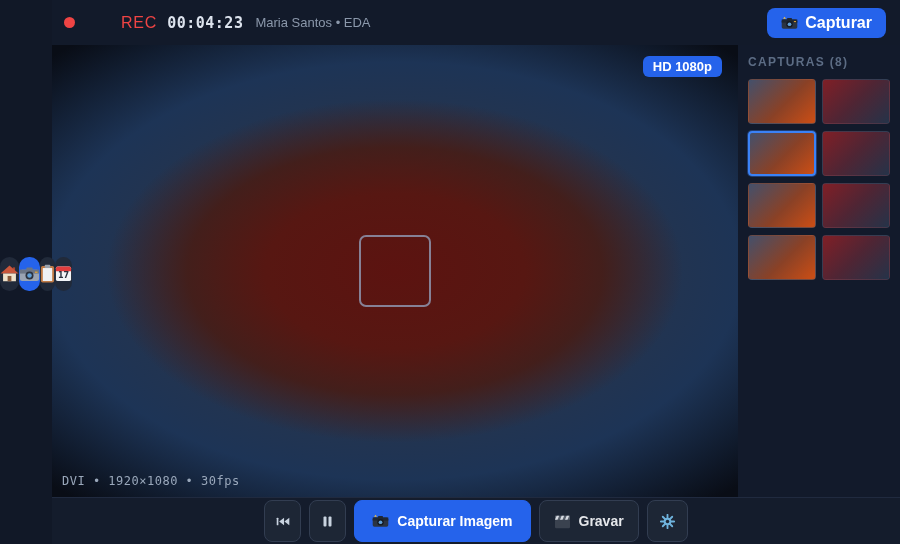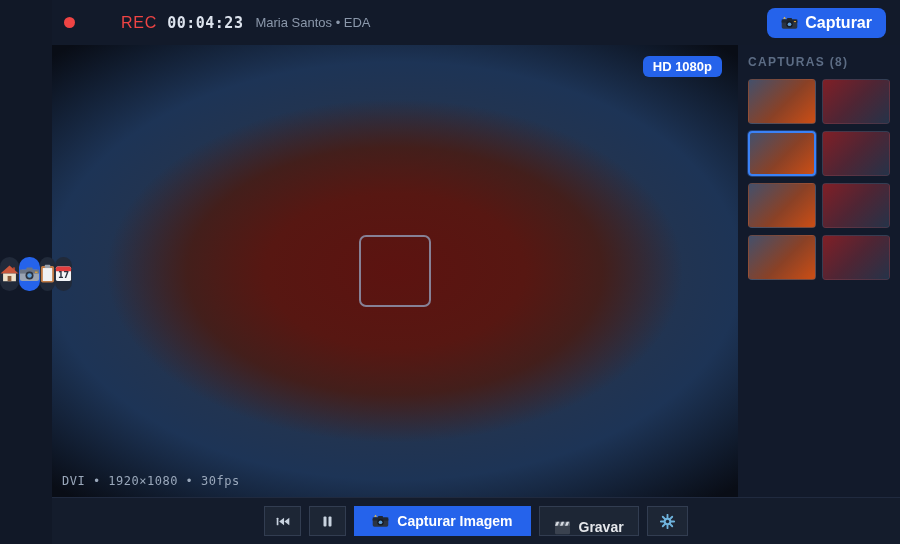--- a/index.html
+++ b/index.html
@@ -92,27 +92,27 @@
   }
 
   
   .bottombar {
     position: absolute; left: 0; top: 497px; width: 900px; height: 47px;
     background: #141c2c; border-top: 1px solid rgba(90,110,150,0.18);
     display: flex; align-items: center; justify-content: center;
     padding-left: 52px; gap: 8px; z-index: 3;
   }
   .ctl-btn {
-    height: 30px; border-radius: 0; cursor: pointer;
+    height: 42px; border-radius: 8px; cursor: pointer;
     background: #1d2635; border: 1px solid #323d51; color: #e5e7eb;
     display: inline-flex; align-items: center; justify-content: center; gap: 8px;
     font-family: inherit; font-size: 14px; font-weight: 600;
   }
   .ctl-btn.icon-only { width: 37px; }
-  .ctl-btn.text { padding: 0 14px; align-items: flex-end; }
+  .ctl-btn.text { padding: 0 14px; }
   .ctl-btn.primary {
     background: #2563eb; border: 1px solid #2563eb; color: #fff;
     font-weight: 700; padding: 0 17px;
   }
   .ctl-btn.gear-btn { width: 41px; }
 </style>
 </head>
 <body>
 
 <div class="topbar">

